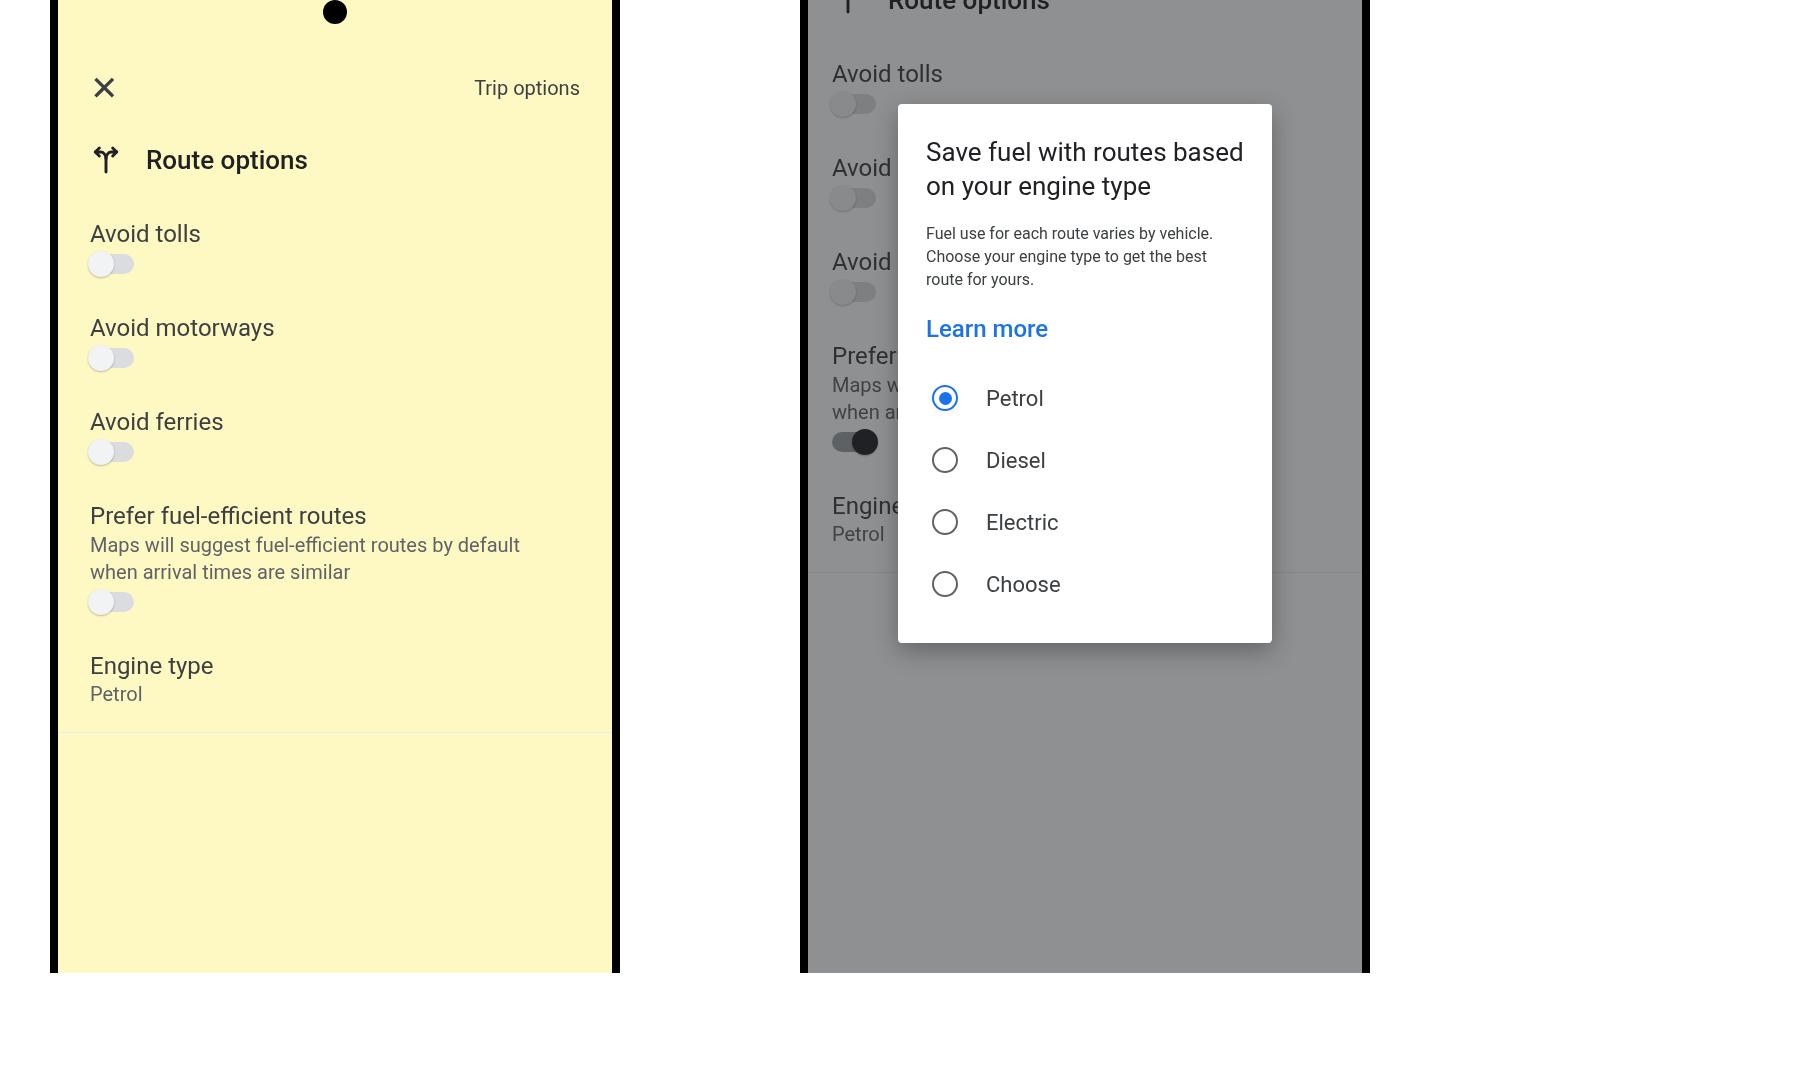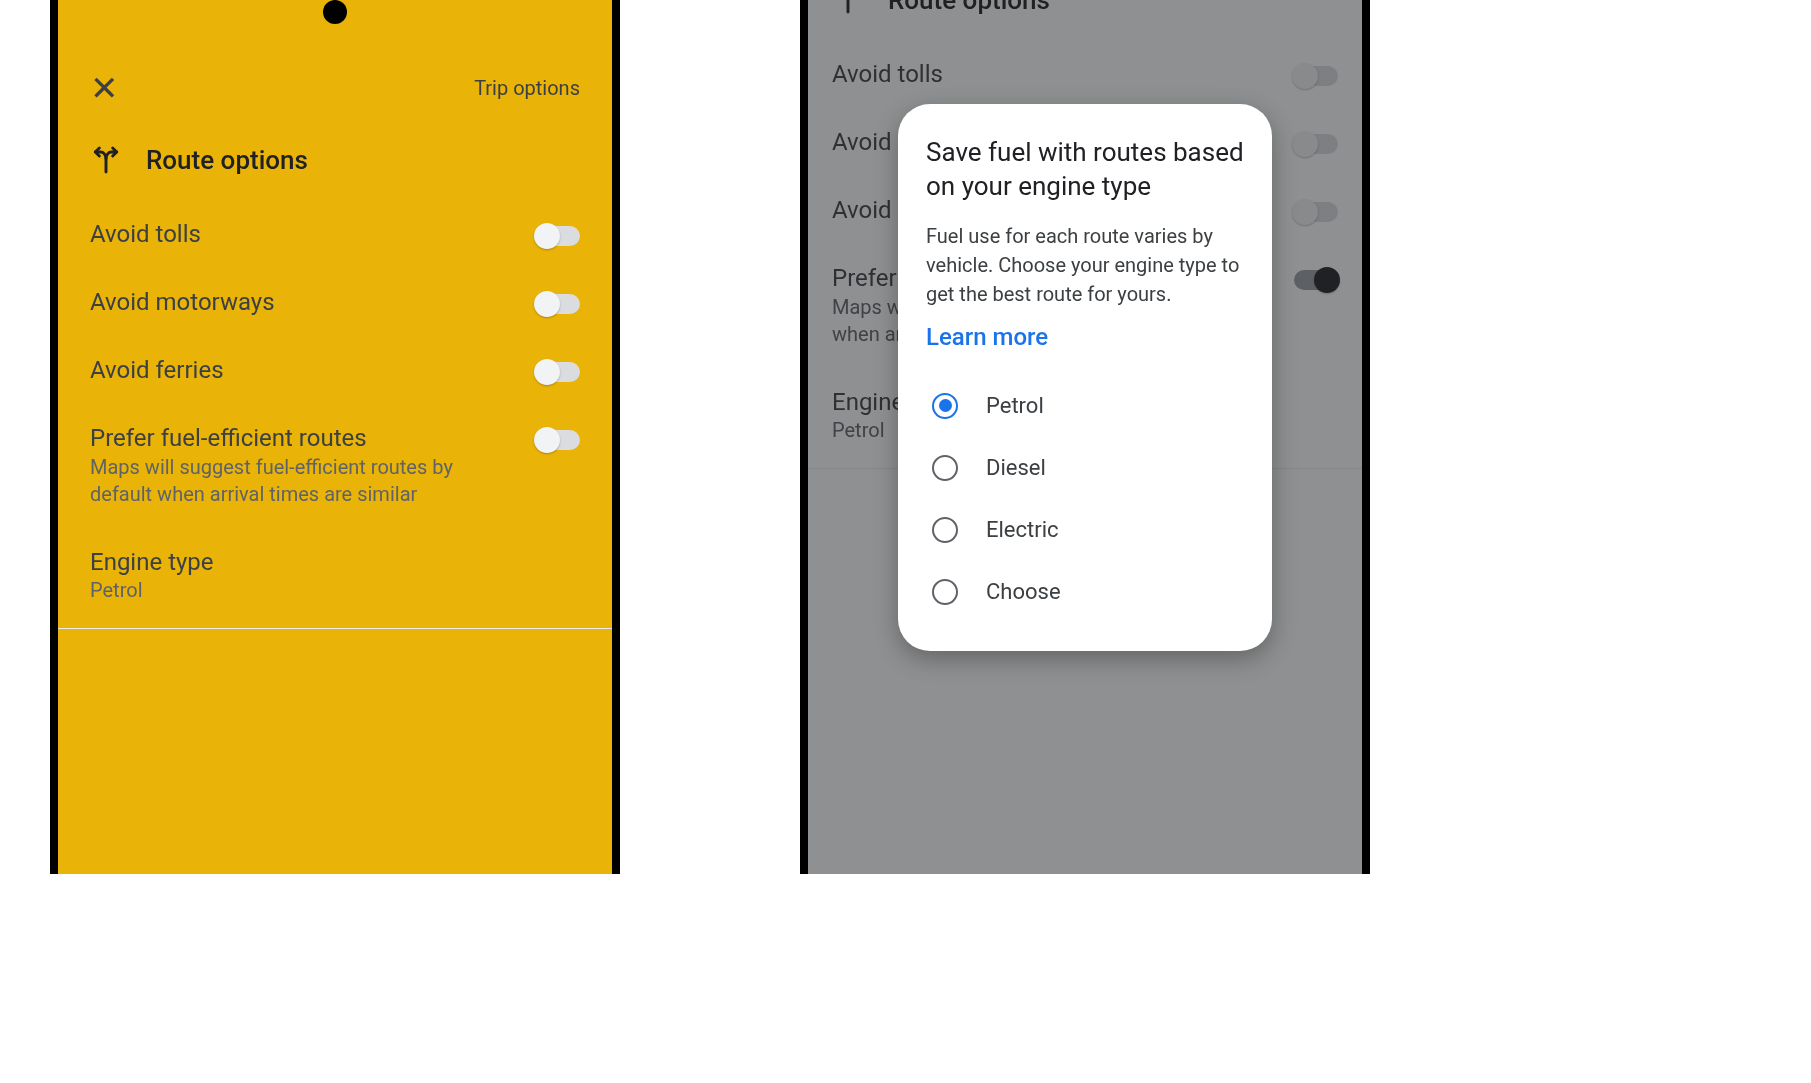--- a/index.html
+++ b/index.html
@@ -16,25 +16,25 @@
     position: relative;
     width: 1811px;
     height: 1083px;
   }
 
   
   .phone {
     position: absolute;
     top: 0;
     width: 570px;
-    height: 874px;
+    height: 973px;
     border-left: 8px solid #000;
     border-right: 8px solid #000;
     box-sizing: border-box;
-    background: #eab308;
+    background: #fef9c3;
     overflow: hidden;
     padding-left: 33px;
   }
   .phone.left  { left: 50px; }
   .phone.right { left: 800px; }
 
   .notch {
     position: absolute;
     top: 0;
     left: 50%;
@@ -87,20 +87,21 @@
     font-size: 26px;
     font-weight: 500;
     color: #202124;
   }
 
   .toggle-row {
     display: flex;
     align-items: flex-start;
     justify-content: space-between;
     padding: 20px 0;
+    flex-direction: column;
   }
   .toggle-text { flex: 1; padding-right: 24px; }
   .toggle-label {
     font-size: 24px;
     font-weight: 400;
     color: #3c4043;
   }
   .toggle-sub {
     font-size: 20px;
     font-weight: 400;
@@ -175,37 +176,37 @@
   }
 
   
   .modal {
     position: absolute;
     top: 104px;
     left: 50%;
     transform: translateX(-50%);
     width: 374px;
     background: #fff;
-    border-radius: 32px;
+    border-radius: 4px;
     box-shadow: 0 8px 24px rgba(0,0,0,0.3);
     padding: 32px 28px 28px;
     box-sizing: border-box;
   }
   .modal-title {
     font-size: 26px;
     font-weight: 400;
     color: #202124;
     line-height: 1.3;
     margin-bottom: 18px;
   }
   .modal-body {
-    font-size: 20px;
+    font-size: 16px;
     color: #3c4043;
     line-height: 1.45;
-    margin-bottom: 14px;
+    margin-bottom: 24px;
   }
   .learn-more {
     font-size: 24px;
     color: #1a73e8;
     font-weight: 500;
     margin-bottom: 24px;
     display: inline-block;
   }
 
   .radio-row {

